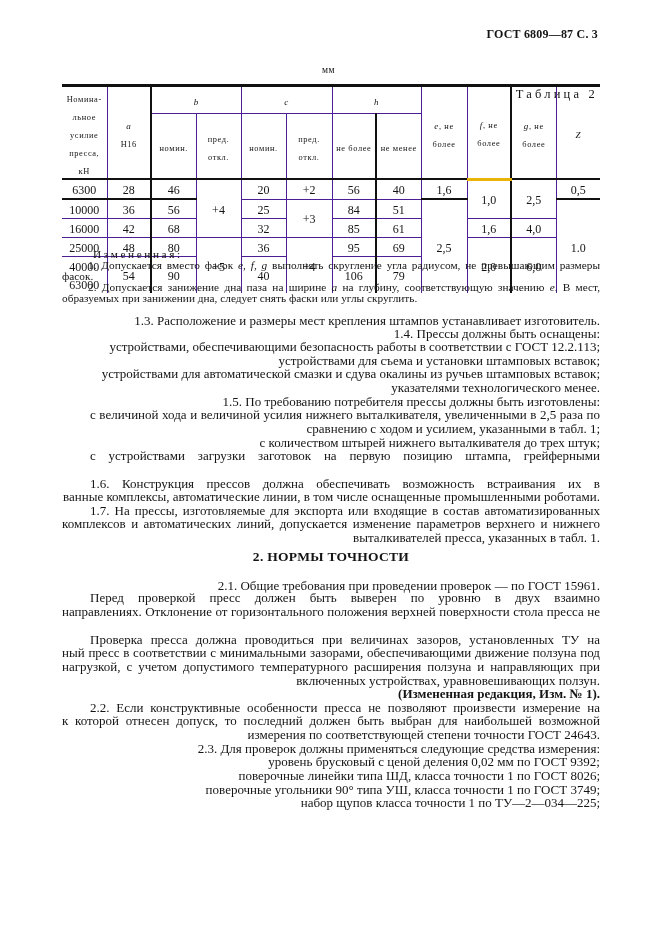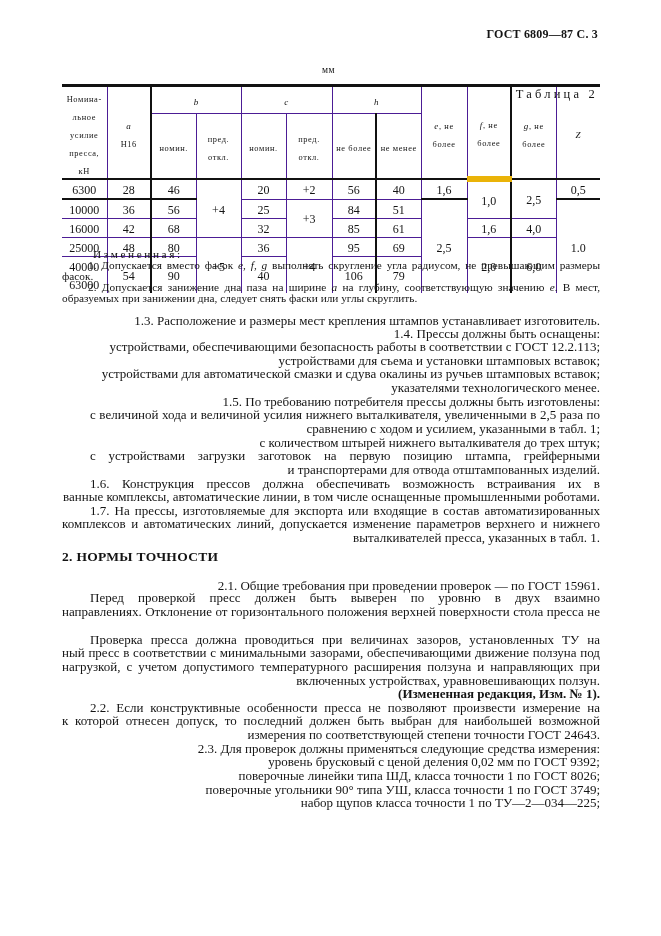--- a/index.html
+++ b/index.html
@@ -28,21 +28,21 @@
   .ln { position:absolute; left:62px; width:538px; height:14px; line-height:14px; font-size:13px;
         text-align:right; white-space:nowrap; }
   .ln.ind { left:90px; width:510px; }
   .ln.j { text-align:justify; text-align-last:justify; white-space:normal; overflow:hidden; }
   .ln.b { font-weight:bold; }
   .nt { position:absolute; left:62px; width:538px; height:12px; line-height:12px; font-size:11.3px; white-space:nowrap; }
   .nt.ind { left:88px; width:512px; }
   .nt.j { text-align:justify; text-align-last:justify; white-space:normal; overflow:hidden; }
   .nt-title { position:absolute; left:93px; font-size:11.3px; line-height:12px; letter-spacing:2.6px; }
   .it { font-style:italic; }
-  .heading { position:absolute; left:62px; width:538px; text-align:left; font-size:13.5px; font-weight:bold; line-height:16px; letter-spacing:0.3px; }
+  .heading { position:absolute; left:62px; width:538px; text-align:center; font-size:13.5px; font-weight:bold; line-height:16px; letter-spacing:0.3px; }
 </style>
 </head>
 <body>
 
 <div class="page">
 
   <div class="doc-ref">ГОСТ 6809—87 С. 3</div>
   <div class="tbl-cap">Таблица 2</div>
   <div class="units">мм</div>
 
@@ -67,21 +67,21 @@
 льное
 усилие
 пресса,
 кН</span></td>
       <td rowspan="2" class="thick-r" style="border-bottom:2px solid #111"><span class="h hsym">a</span><br><span class="h">Н16</span></td>
       <td colspan="2"><span class="h hsym">b</span></td>
       <td colspan="2"><span class="h hsym">c</span></td>
       <td colspan="2"><span class="h hsym">h</span></td>
       <td rowspan="2" style="border-bottom:2px solid #111"><span class="h"><span class="hsym">e</span><span>, не
 более</span></span></td>
-      <td rowspan="2" class="thick-r" style="border-bottom:6px solid #eab308"><span class="h"><span class="hsym">f</span><span>, не
+      <td rowspan="2" class="thick-r" style="border-bottom:3px solid #eab308"><span class="h"><span class="hsym">f</span><span>, не
 более</span></span></td>
       <td rowspan="2" style="border-bottom:2px solid #111"><span class="h"><span class="hsym">g</span><span>, не
 более</span></span></td>
       <td rowspan="2" class="last" style="border-bottom:2px solid #111"><span class="h hsym">Z</span></td>
     </tr>
     <tr class="hdr2" style="height:46px">
       <td><span class="h">номин.</span></td>
       <td><span class="h">пред.
 откл.</span></td>
       <td><span class="h">номин.</span></td>
@@ -164,21 +164,20 @@
   <div class="ln ind" style="top:327px">1.4.  Прессы должны быть оснащены:</div>
   <div class="ln ind" style="top:340px">устройствами, обеспечивающими безопасность работы в соответствии с ГОСТ 12.2.113;</div>
   <div class="ln ind" style="top:354px">устройствами для съема и установки штамповых вставок;</div>
   <div class="ln ind" style="top:367px">устройствами для автоматической смазки и сдува окалины из ручьев штамповых вставок;</div>
   <div class="ln ind" style="top:381px">указателями технологического менее.</div>
   <div class="ln ind" style="top:395px">1.5.  По требованию потребителя прессы должны быть изготовлены:</div>
   <div class="ln ind j" style="top:408px">с величиной хода и величиной усилия нижнего выталкивателя, увеличенными в 2,5 раза по</div>
   <div class="ln" style="top:422px">сравнению с ходом и усилием, указанными в табл. 1;</div>
   <div class="ln ind" style="top:436px">с количеством штырей нижнего выталкивателя до трех штук;</div>
   <div class="ln ind j" style="top:449px">с устройствами загрузки заготовок на первую позицию штампа, грейферными перекладчиками</div>
-  <div class="ln" style="top:463px">и транспортерами для отвода отштампованных изделий.</div>
   <div class="ln ind j" style="top:477px">1.6.  Конструкция прессов должна обеспечивать возможность встраивания их в автоматизиро-</div>
   <div class="ln" style="top:490px">ванные комплексы, автоматические линии, в том числе оснащенные промышленными роботами.</div>
   <div class="ln ind j" style="top:504px">1.7. На прессы, изготовляемые для экспорта или входящие в состав автоматизированных</div>
   <div class="ln j" style="top:517px">комплексов и автоматических линий, допускается изменение параметров верхнего и нижнего</div>
   <div class="ln" style="top:531px">выталкивателей пресса, указанных в табл. 1.</div>
 
   <div class="heading" style="top:549px">2. НОРМЫ ТОЧНОСТИ</div>
 
   <div class="ln ind" style="top:579px">2.1.  Общие требования при проведении проверок — по ГОСТ 15961.</div>
   <div class="ln ind j" style="top:591px">Перед проверкой пресс должен быть выверен по уровню в двух взаимно перпендикулярных</div>

